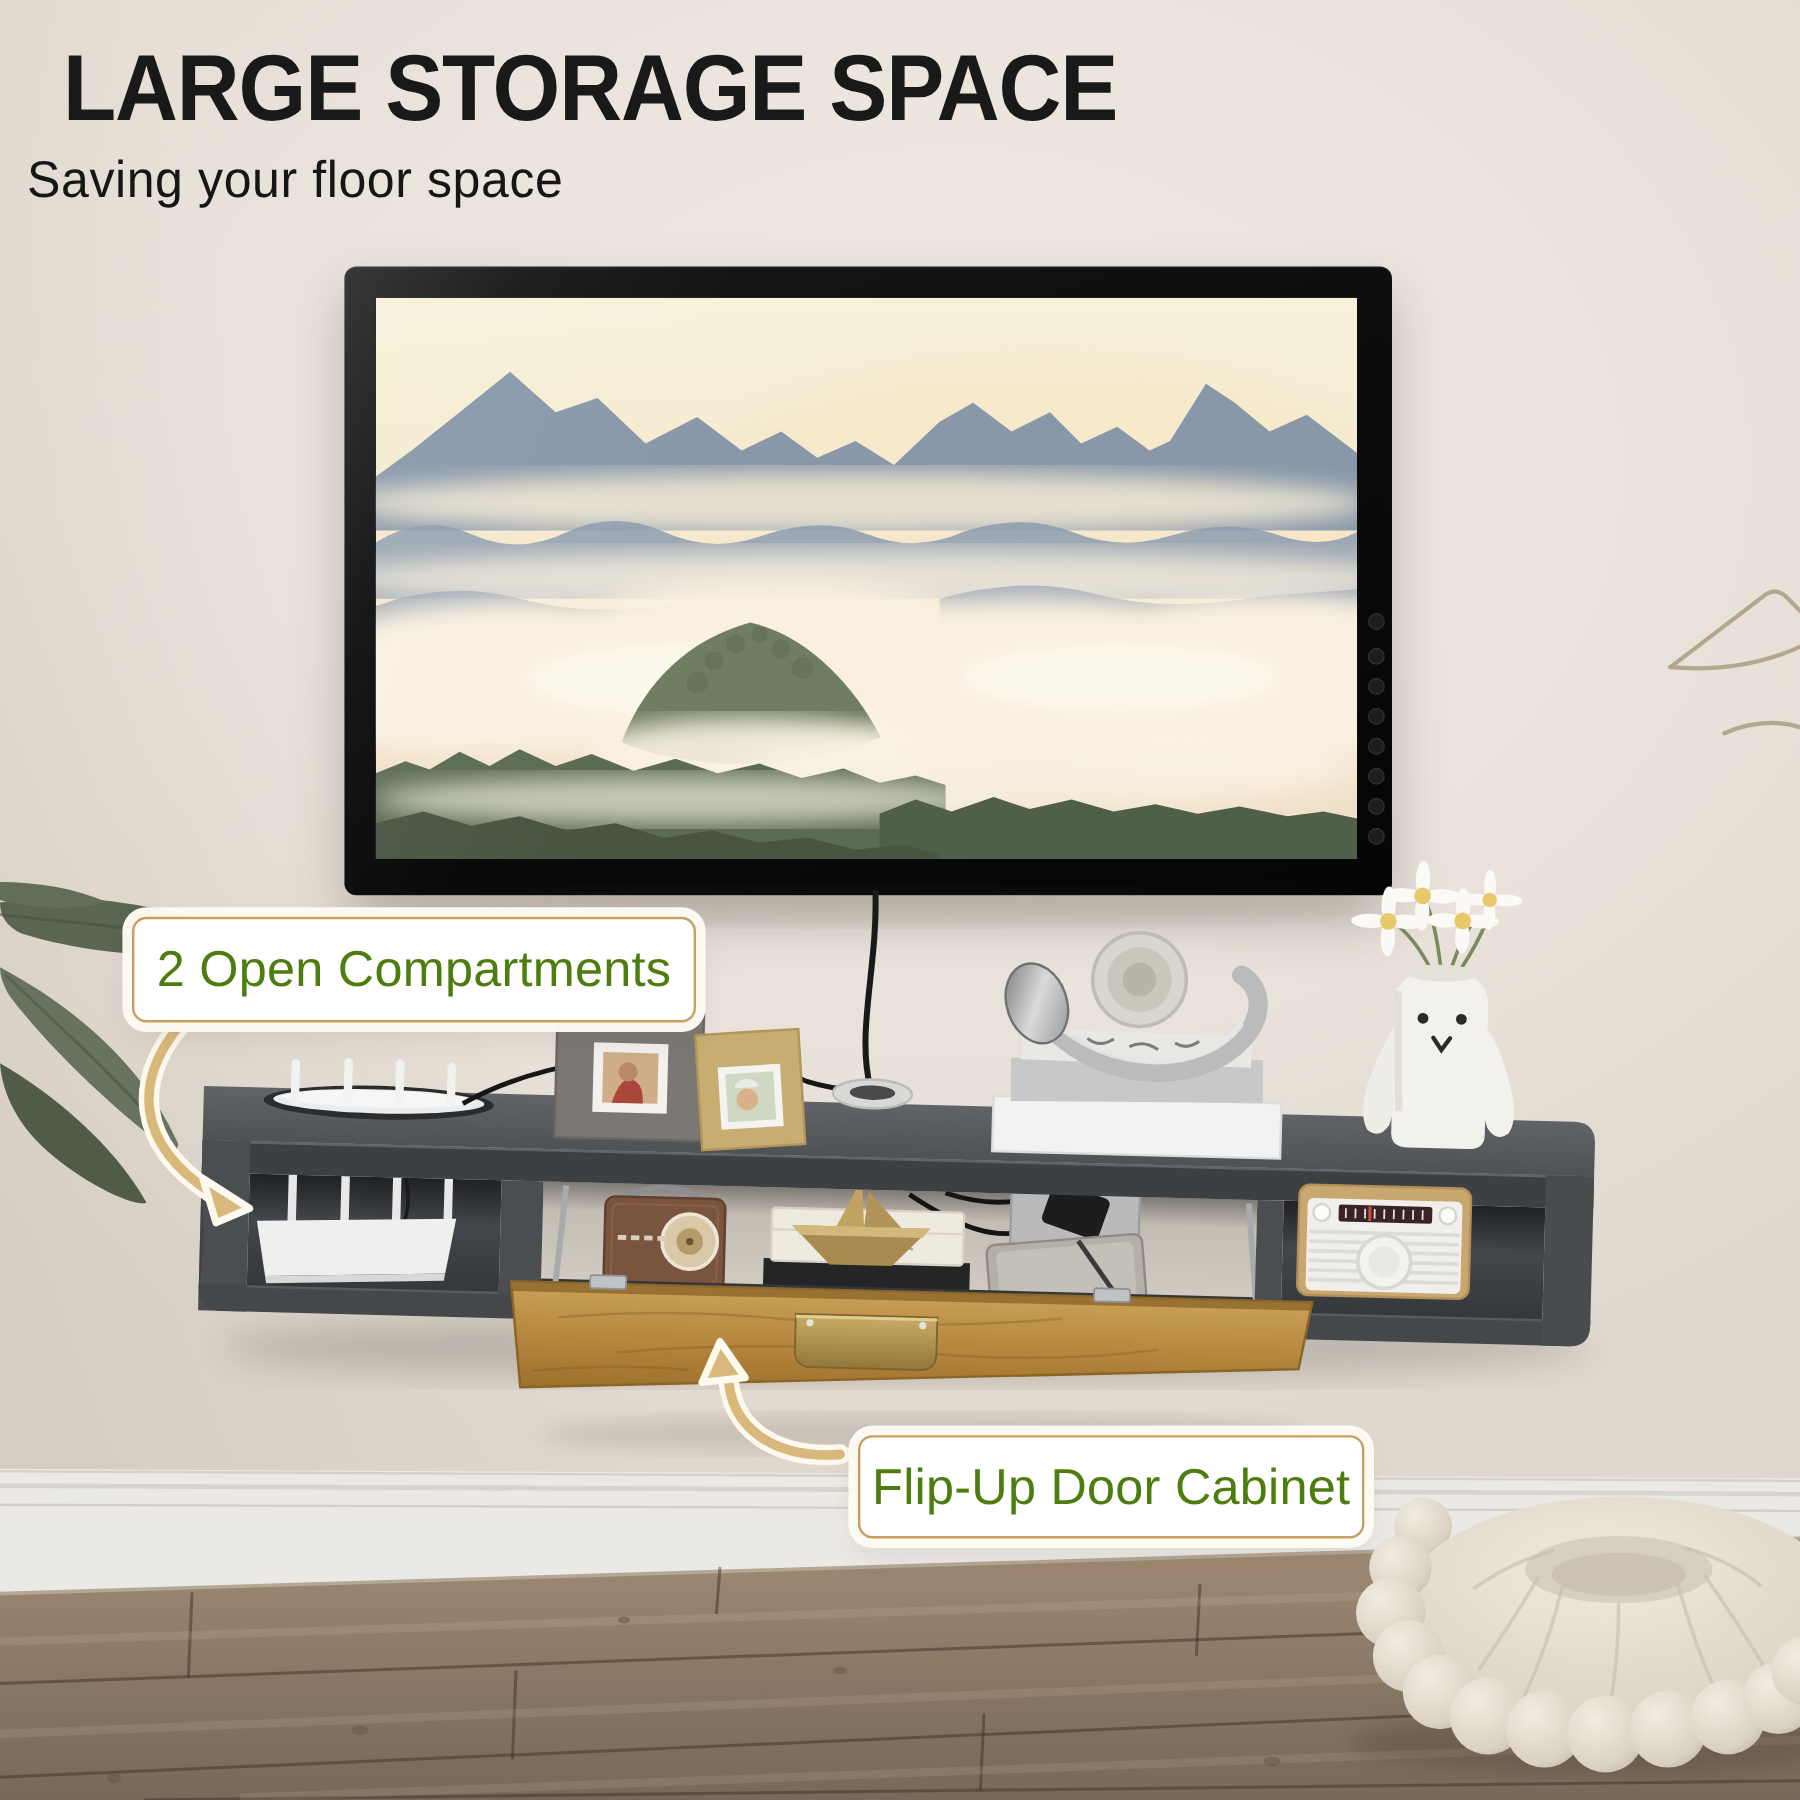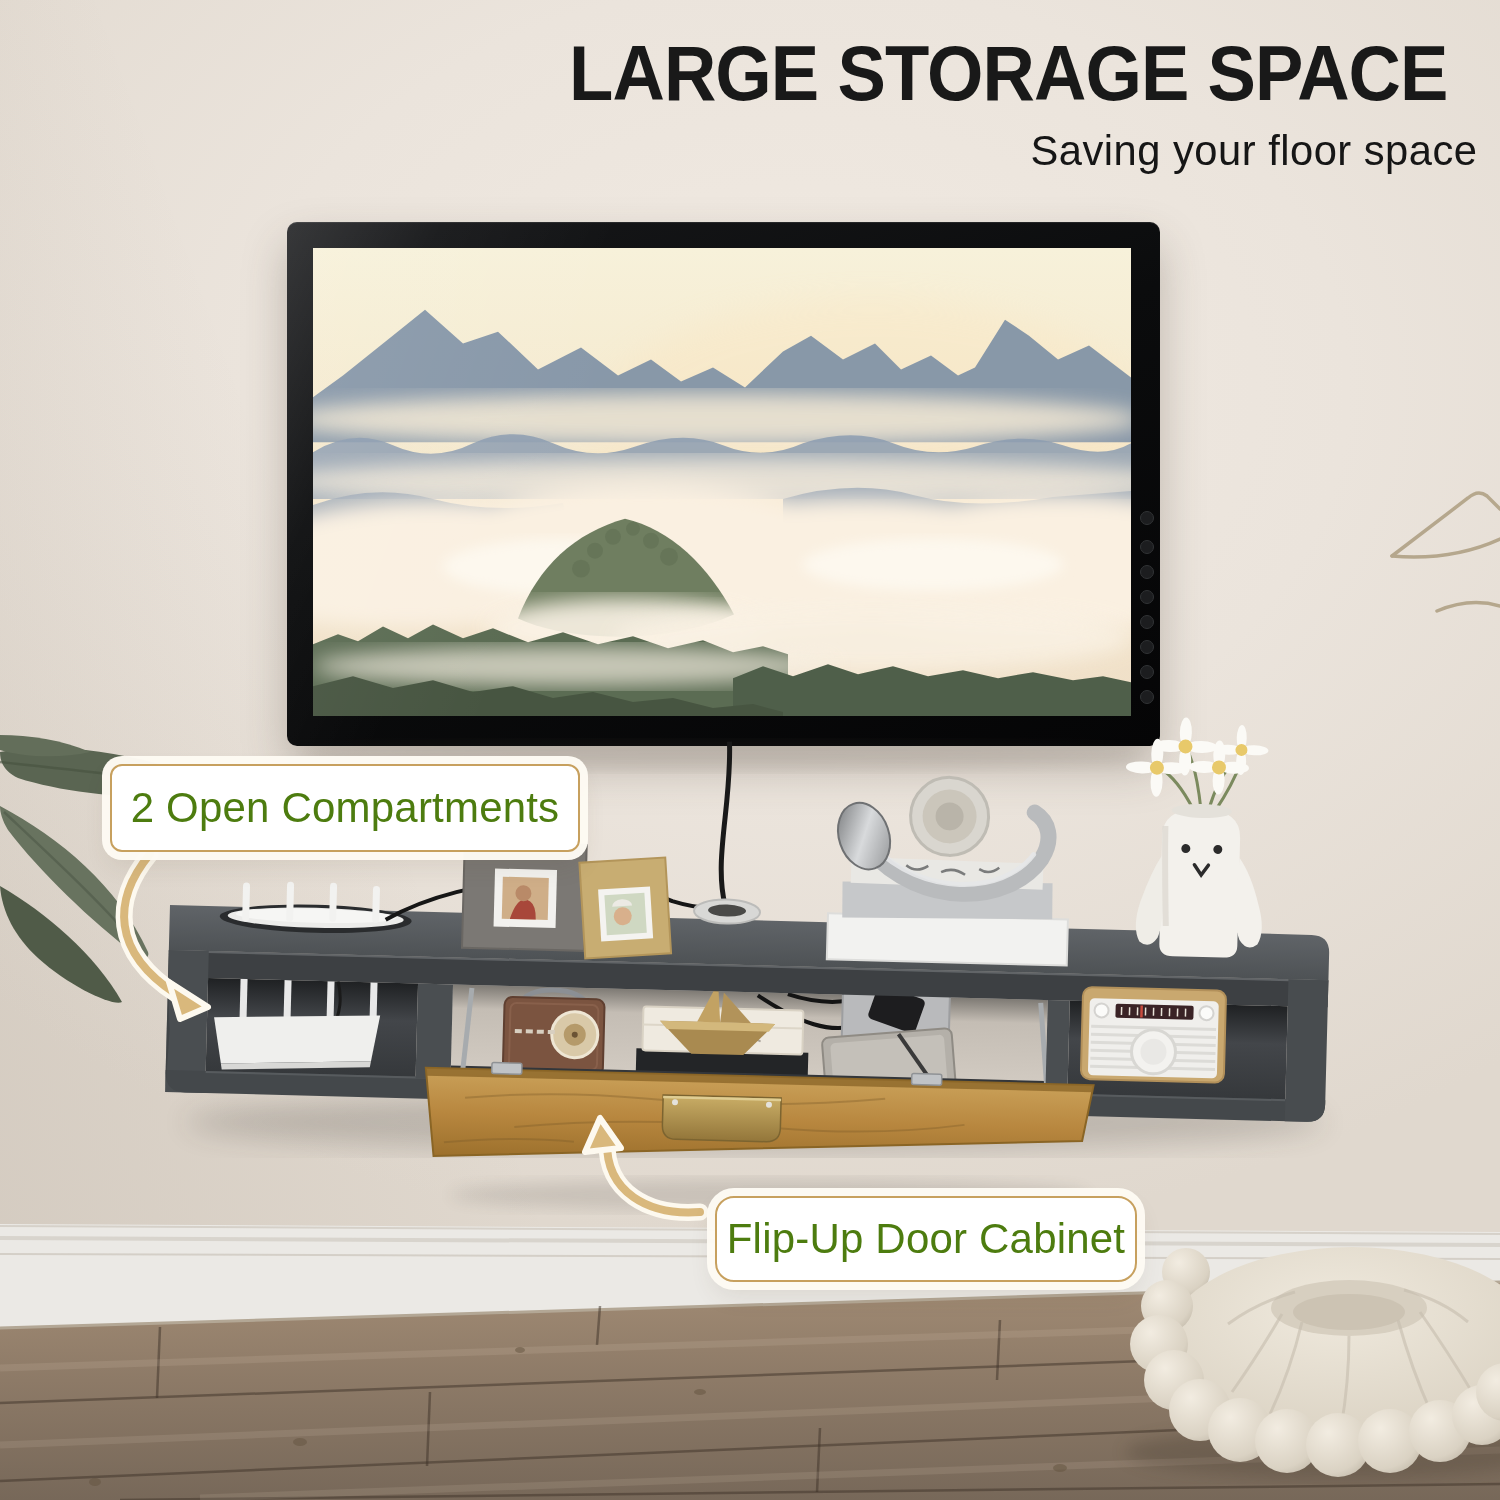--- a/index.html
+++ b/index.html
@@ -3,21 +3,21 @@
 <meta charset="utf-8">
 <style>
   html,body{margin:0;padding:0;background:#ddd;}
   .stage{
     position:relative;width:1500px;height:1500px;overflow:hidden;
     font-family:"Liberation Sans", sans-serif;
     background:radial-gradient(1150px 850px at 53% 26%, #f1eae2 0%, #ebe4dc 48%, #e0d8ce 100%);
   }
   .stage::after{content:"";position:absolute;inset:0;pointer-events:none;
     background:linear-gradient(70deg, rgba(95,78,60,.10), rgba(0,0,0,0) 32%);}
-  .header{position:absolute;left:0;top:34px;width:100%;text-align:right;z-index:6;}
+  .header{position:absolute;left:0;top:34px;width:100%;text-align:left;z-index:6;}
   .title{
     font-size:78px;font-weight:bold;letter-spacing:-1px;color:var(--title_text,#191919);
     transform:scaleX(.93);transform-origin:center;line-height:1.02;
   }
   .subtitle{
     margin-top:12px;font-size:43px;font-weight:400;color:#161616;letter-spacing:.5px;
     transform:scaleX(.97);transform-origin:center;
   }
   
   .tv{
@@ -38,21 +38,21 @@
   
   .scene{position:absolute;left:0;top:0;width:1500px;height:1500px;z-index:4;pointer-events:none;}
   
   .callout{
     position:absolute;z-index:8;display:flex;align-items:center;justify-content:center;
     background:#ffffff;border:2px solid var(--accent_gold_border,#c7a05e);border-radius:12px;
     box-shadow:0 0 0 8px rgba(253,250,243,.98), 0 12px 26px rgba(80,64,42,.12);
     font-size:42px;color:#4d7c0f;letter-spacing:.2px;white-space:nowrap;
   }
   .callout-1{left:110px;top:764px;width:466px;height:84px;}
-  .callout-2{left:715px;top:1196px;width:418px;height:82px;border-radius:19px;}
+  .callout-2{left:715px;top:1196px;width:418px;height:82px;}
 </style>
 </head>
 <body>
 
 <div class="stage">
 
   <div class="header">
     <div class="title">LARGE STORAGE SPACE</div>
     <div class="subtitle">Saving your floor space</div>
   </div>

